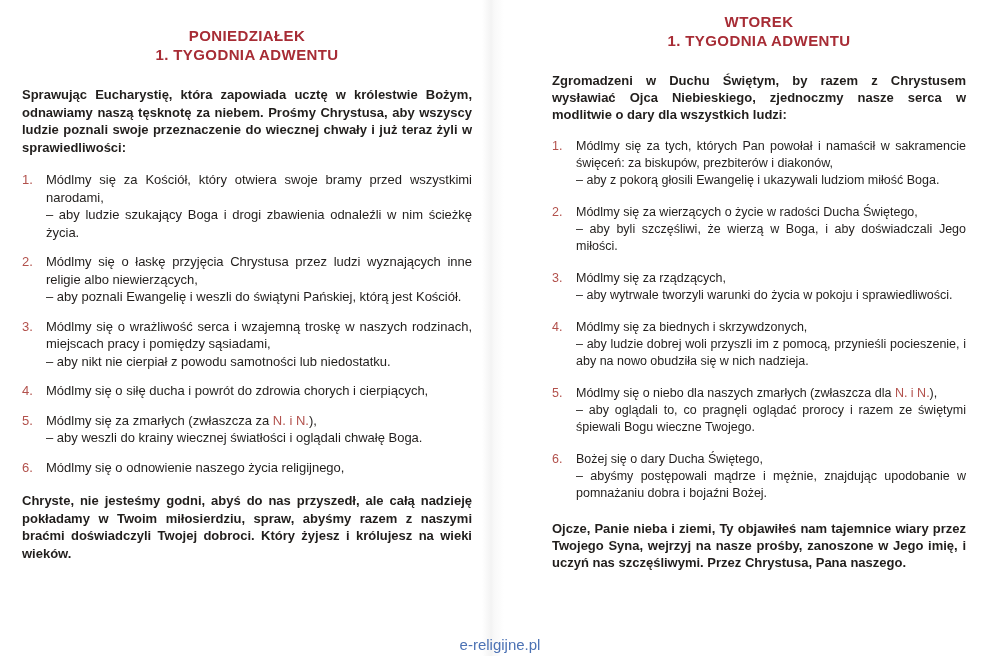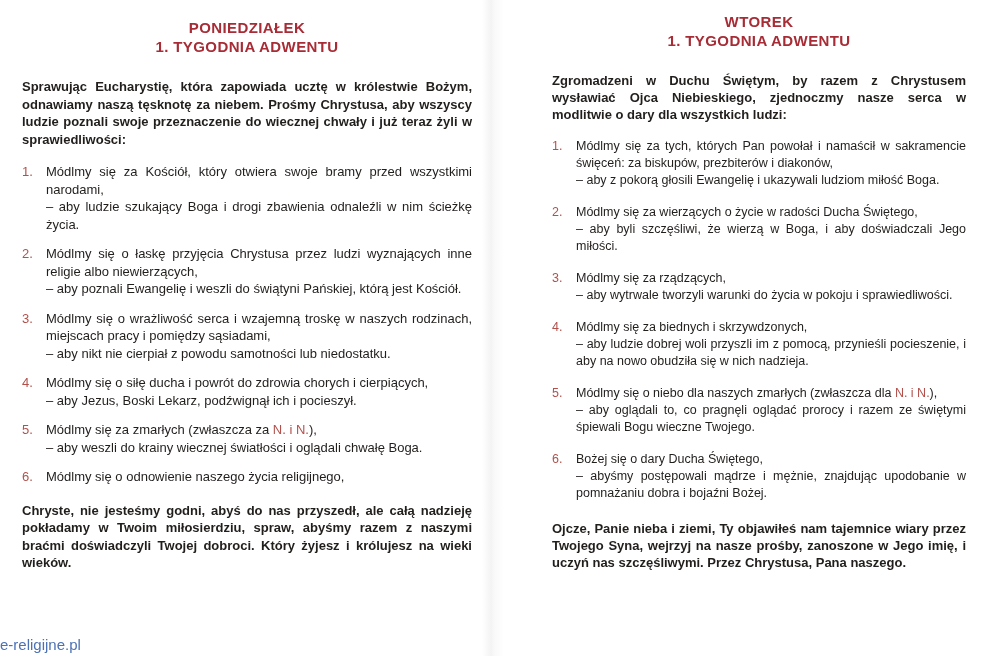--- a/index.html
+++ b/index.html
@@ -18,21 +18,21 @@
     position:relative;
     overflow:hidden;
   }
   .spread{position:absolute;inset:0;display:flex;}
   .fold{
     position:absolute;left:482px;top:0;width:22px;height:656px;
     background:linear-gradient(90deg, rgba(0,0,0,0) 0%, rgba(190,190,190,0.18) 42%, rgba(244,244,244,0.6) 55%, rgba(0,0,0,0) 100%);
     pointer-events:none;
   }
   .page{height:656px;}
-  .page.left{width:500px;padding:18px 28px 0 22px;}
+  .page.left{width:500px;padding:26px 28px 0 22px;}
   .page.right{width:500px;padding:12px 34px 0 52px;}
   .title{
     text-align:center;
     color:var(--accent);
     font-weight:bold;
     font-size:15px;
     line-height:19px;
     letter-spacing:0.4px;
     margin:0 0 22px 0;
   }
@@ -69,21 +69,21 @@
   .petitions .response{display:block;}
   .red{color:var(--num-red);}
   
   .page.right .intro{font-size:13px;line-height:17px;}
   .page.right .closing{font-size:13px;line-height:17px;margin-top:18px;}
   .page.right .petitions{font-size:12.5px;line-height:17px;}
   .page.right .petitions li{margin-bottom:15px;}
   .watermark{
     position:absolute;
     left:0;right:0;bottom:3px;
-    text-align:left;
+    text-align:center;
     color:var(--link);
     font-size:15px;
     line-height:17px;
   }
 </style>
 </head>
 <body>
 
 <div class="spread">
   <div class="fold"></div>
@@ -91,21 +91,21 @@
   <section class="page left">
     <header class="title">
       <div>PONIEDZIAŁEK</div>
       <div>1. TYGODNIA ADWENTU</div>
     </header>
     <p class="intro">Sprawując Eucharystię, która zapowiada ucztę w królestwie Bożym, odnawiamy naszą tęsknotę za niebem. Prośmy Chrystusa, aby wszyscy ludzie poznali swoje przeznaczenie do wiecznej chwały i już teraz żyli w sprawiedliwości:</p>
     <ol class="petitions">
         <li><span class="num">1.</span><span class="intention"><span>Módlmy się za Kościół, który otwiera swoje bramy przed wszystkimi narodami,</span></span><span class="response">– aby ludzie szukający Boga i drogi zbawienia odnaleźli w nim ścieżkę życia.</span></li>
         <li><span class="num">2.</span><span class="intention"><span>Módlmy się o łaskę przyjęcia Chrystusa przez ludzi wyznających inne religie albo niewierzących,</span></span><span class="response">– aby poznali Ewangelię i weszli do świątyni Pańskiej, którą jest Kościół.</span></li>
         <li><span class="num">3.</span><span class="intention"><span>Módlmy się o wrażliwość serca i wzajemną troskę w naszych rodzinach, miejscach pracy i pomiędzy sąsiadami,</span></span><span class="response">– aby nikt nie cierpiał z powodu samotności lub niedostatku.</span></li>
-        <li><span class="num">4.</span><span class="intention"><span>Módlmy się o siłę ducha i powrót do zdrowia chorych i cierpiących,</span></span><span class="response">– aby Jezus, Boski Lekarz, podźwignął ich i pocieszył.</span></li>
+        <li><span class="num">4.</span><span class="intention"><span>Módlmy się o siłę ducha i powrót do zdrowia chorych i cierpiących,</span></span></li>
         <li><span class="num">5.</span><span class="intention"><span>Módlmy się za zmarłych (zwłaszcza za </span><span class="red">N. i N.</span><span>),</span></span><span class="response">– aby weszli do krainy wiecznej światłości i oglądali chwałę Boga.</span></li>
         <li><span class="num">6.</span><span class="intention"><span>Módlmy się o odnowienie naszego życia religijnego,</span></span></li>
       </ol>
     <p class="closing">Chryste, nie jesteśmy godni, abyś do nas przyszedł, ale całą nadzieję pokładamy w Twoim miłosierdziu, spraw, abyśmy razem z naszymi braćmi doświadczyli Twojej dobroci. Który żyjesz i królujesz na wieki wieków.</p>
   </section>
 
   <section class="page right">
     <header class="title">
       <div>WTOREK</div>
       <div>1. TYGODNIA ADWENTU</div>

